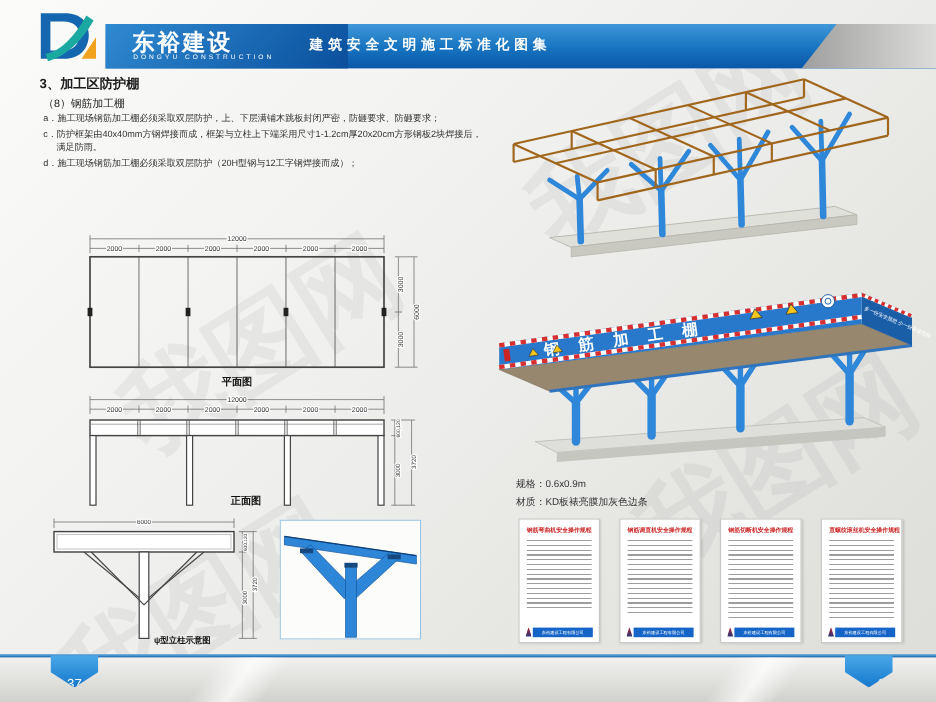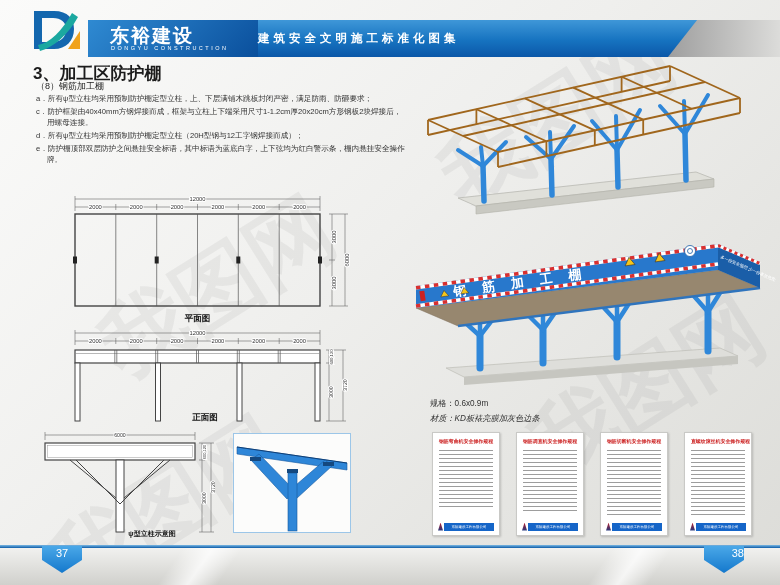--- a/index.html
+++ b/index.html
@@ -6,28 +6,28 @@
   body{font-family:"Liberation Sans","DejaVu Sans",sans-serif;}
   #canvas{position:relative;width:780px;height:585px;overflow:hidden;
     background:linear-gradient(135deg,#fbfbfa 0%,#efefed 45%,#dcdcd8 100%);}
   
   .band{position:absolute;left:88px;top:20px;right:0;height:37px;
     background:linear-gradient(180deg,#3f97d8 0%,#1673c0 55%,#0b57a8 100%);}
   .band-silver{position:absolute;right:0;top:20px;width:112px;height:37px;
     background:linear-gradient(90deg,#9e9e9e,#dcdcda);
     clip-path:polygon(26% 0,100% 0,100% 100%,0 100%);}
   .logo-box{position:absolute;left:88px;top:20px;width:170px;height:37px;
-    background:linear-gradient(135deg,#2f8ad2,#0a4f9c);color:#fff;}
+    background:linear-gradient(135deg,#2f8ad2,#0a4f9c);color:#fff;padding-left:32px;}
   .brand{position:absolute;left:22px;top:3px;font-size:19px;font-weight:bold;letter-spacing:2px;}
   .brand-en{position:absolute;left:23px;top:25px;font-size:5.5px;letter-spacing:2.5px;}
   .banner-title{position:absolute;top:20px;left:258px;width:412px;height:37px;line-height:37px;
     text-align:left;color:#fff;font-size:11.5px;font-weight:bold;letter-spacing:4px;}
   .logo-mark{position:absolute;left:28px;top:5px;width:58px;height:52px;}
   
-  .doc-title{position:absolute;left:33px;top:62px;font-size:17px;font-weight:bold;color:#1c1c1c;}
+  .doc-title{position:absolute;left:33px;top:62px;font-size:11px;font-weight:bold;color:#1c1c1c;}
   .doc-sub{position:absolute;left:36px;top:80px;font-size:9px;color:#222;}
   .notes{position:absolute;left:36px;top:93px;width:372px;font-size:7.6px;color:#333;line-height:1.45;}
   .notes div{padding-left:11px;text-indent:-11px;margin-bottom:2px;}
   
   svg text{font-family:"Liberation Sans","DejaVu Sans",sans-serif;}
   .dwg{position:absolute;}
   
   .spec{position:absolute;left:430px;font-size:8.2px;color:#333;}
   .poster{position:absolute;top:432px;width:66px;height:102px;background:#fff;
     border:1px solid #c9c9c6;box-shadow:1px 1px 2px rgba(0,0,0,.18);}
@@ -39,21 +39,21 @@
   .plogo{width:5px;height:8px;background:linear-gradient(180deg,#b02030,#203a80);clip-path:polygon(0 100%,50% 0,100% 100%);}
   .pbar{flex:1;height:8px;background:#1565c8;color:#fff;font-size:3.5px;line-height:8px;text-align:center;
     overflow:hidden;white-space:nowrap;}
   
   .foot-line{position:absolute;left:0;right:0;top:545px;height:3px;
     background:linear-gradient(180deg,#7cb9e4,#0d5ca8);}
   .foot-band{position:absolute;left:0;right:0;top:548px;height:37px;
     background:linear-gradient(180deg,#f1f1ef,#d0d0cc);}
   .streak{position:absolute;top:548px;width:60px;height:37px;background:linear-gradient(90deg,rgba(255,255,255,0),rgba(255,255,255,.75),rgba(255,255,255,0));transform:skewX(-35deg);}
   .page-tab{position:absolute;top:546px;width:40px;height:27px;color:#fff;font-size:11px;
-    text-align:center;padding-top:1px;box-sizing:border-box;
+    text-align:center;padding-top:18px;box-sizing:border-box;
     background:linear-gradient(180deg,#4aa8e8,#1478cc);
     clip-path:polygon(0 0,100% 0,100% 52%,50% 100%,0 52%);}
   
   .wm{position:absolute;color:rgba(130,130,130,.10);font-size:85px;font-weight:bold;
     transform:rotate(-32deg);pointer-events:none;white-space:nowrap;}
 </style>
 </head>
 <body>
 
 <div id="canvas">
@@ -72,24 +72,23 @@
   <div class="banner-title">建筑安全文明施工标准化图集</div>
   <svg class="logo-mark" viewBox="0 0 58 52">
     <path d="M6 6 L26 6 C40 6 46 14 46 24 C46 36 38 44 26 44 L6 44 Z M14 13 L14 37 L25 37 C33 37 38 32 38 24 C38 17 33 13 25 13 Z" fill="#1467ae"></path>
     <path d="M10 40 C22 38 34 26 44 8 L50 12 C40 30 26 42 12 46 Z" fill="#1ba8a0"></path>
     <polygon points="40,44 52,44 52,26" fill="#f0a21c"></polygon>
   </svg>
 
   <div class="doc-title">3、加工区防护棚</div>
   <div class="doc-sub">（8）钢筋加工棚</div>
   <div class="notes">
-    <div>a．所有ψ型立柱均采用预制防护棚定型立柱，上、下层满铺木跳板封闭严密，满足防雨、防砸要求；</div>
-    <div>c．防护框架由40x40mm方钢焊接而成，框架与立柱上下端采用尺寸1-1.2cm厚20x20cm方形钢板2块焊接后，用螺母连接。</div>
-    <div>d．所有ψ型立柱均采用预制防护棚定型立柱（20H型钢与12工字钢焊接而成）；</div>
-    <div>e．防护棚顶部双层防护之间悬挂安全标语，其中标语为蓝底白字，上下弦均为红白警示条，棚内悬挂安全操作牌。</div>
+    <div>a．施工现场钢筋加工棚必须采取双层防护，上、下层满铺木跳板封闭严密，防砸要求、防砸要求；</div>
+    <div>c．防护框架由40x40mm方钢焊接而成，框架与立柱上下端采用尺寸1-1.2cm厚20x20cm方形钢板2块焊接后，满足防雨。</div>
+    <div>d．施工现场钢筋加工棚必须采取双层防护（20H型钢与12工字钢焊接而成）；</div>
   </div>
 
   <svg class="dwg" style="left:55px;top:192px;" width="300" height="132" viewBox="0 0 300 132">
     <g stroke="#444" fill="none" stroke-width="1.4">
       <rect x="20" y="22" width="245" height="92"></rect>
     </g>
     <g stroke="#555" stroke-width="0.7">
       <line x1="60.8" y1="22" x2="60.8" y2="114"></line>
         <line x1="101.7" y1="22" x2="101.7" y2="114"></line>
       <line x1="142.5" y1="22" x2="142.5" y2="114"></line>
@@ -331,21 +330,21 @@
       <polygon points="0,6 8,6 4,0" fill="#f5c51a" stroke="#333" stroke-width="0.5" transform="translate(58,52) rotate(-8)"></polygon>
     </g>
     <rect x="18" y="55" width="5" height="10" fill="#c22" transform="rotate(-8 20 60)"></rect>
     <g>
       <circle cx="288" cy="15" r="5.5" fill="#fff" stroke="#1a5ea8" stroke-width="0.8"></circle>
       <circle cx="288" cy="15" r="2.5" fill="none" stroke="#1a5ea8" stroke-width="0.8"></circle>
     </g>
   </svg>
 
   <div class="spec" style="top:398px;">规格：0.6x0.9m</div>
-  <div class="spec" style="top:413px;font-style:italic;">材质：KD板裱亮膜加灰色边条</div>
+  <div class="spec" style="top:413px;">材质：KD板裱亮膜加灰色边条</div>
 
   <div class="poster" style="left:432px;">
     <div class="ptitle">钢筋弯曲机安全操作规程</div>
     <div class="pbody" style="bottom:28px;"></div>
     <div class="pfoot">
         <div class="plogo"></div>
       <div class="pbar">东裕建设工程有限公司</div>
       </div>
   </div>
   <div class="poster" style="left:516px;">

